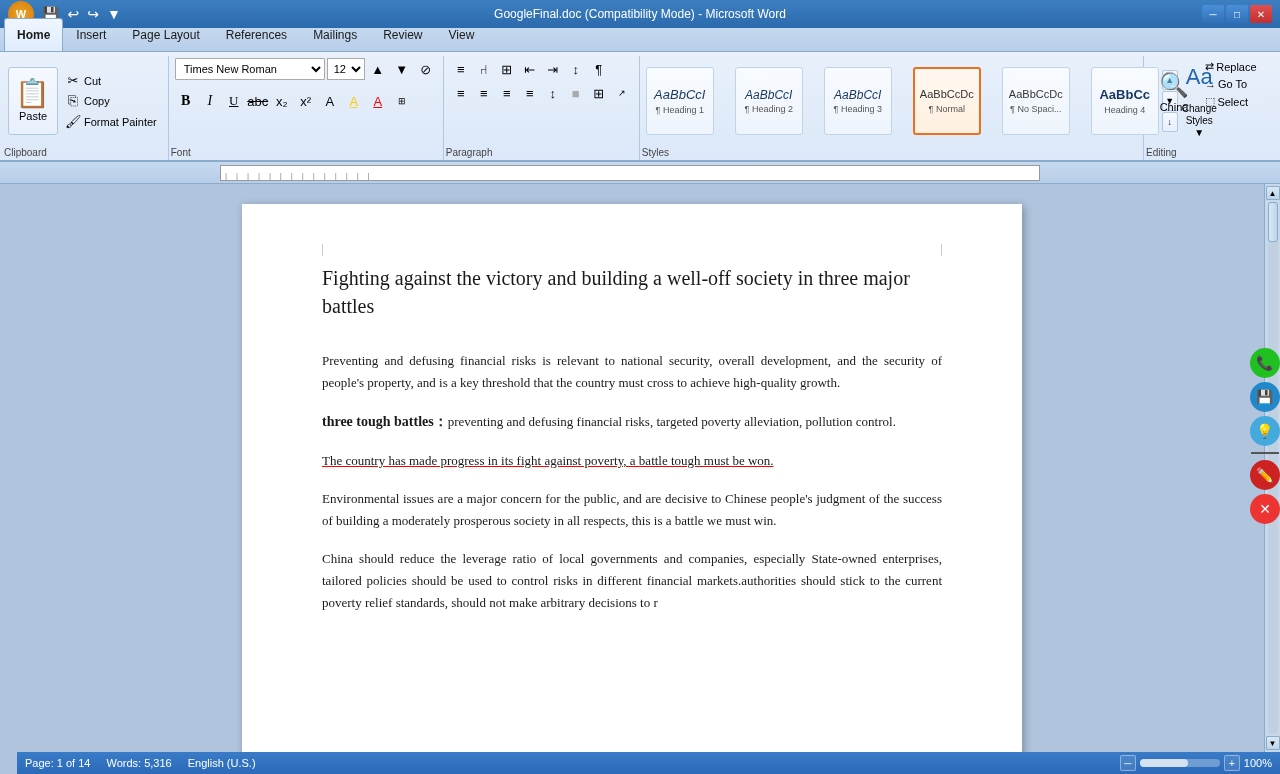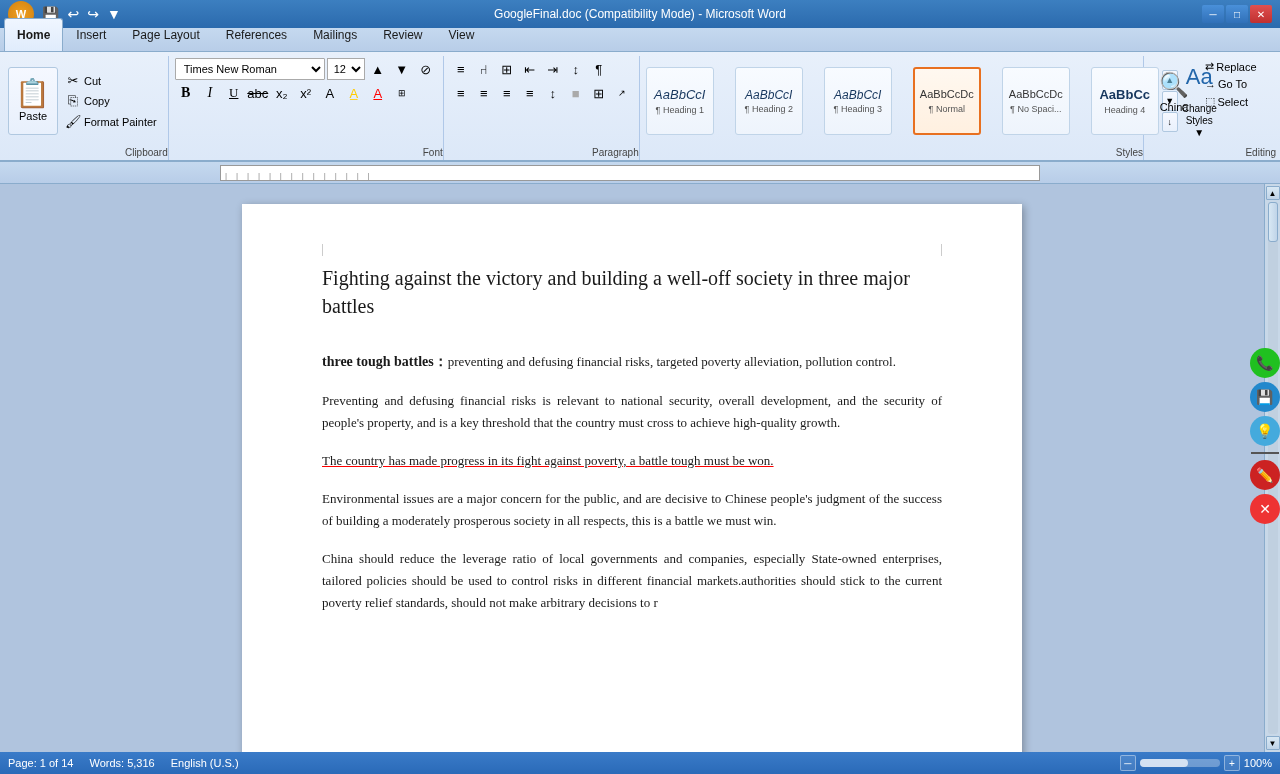--- a/index.html
+++ b/index.html
@@ -63,21 +63,21 @@
       flex-direction: column;
       align-items: stretch;
       border-right: 1px solid #b0c8e8;
       padding: 2px 6px 2px 4px;
       position: relative;
     }
     .ribbon-group:last-child { border-right: none; }
     .group-label {
       font-size: 10px;
       color: #444;
-      text-align: right;
+      text-align: left;
       position: absolute;
       bottom: 2px;
       left: 0; right: 0;
     }
     .group-content { display: flex; flex: 1; align-items: flex-start; gap: 2px; padding-bottom: 14px; }
 
     
     .clipboard-group .group-content { align-items: center; }
     .paste-btn {
       display: flex; flex-direction: column; align-items: center; justify-content: center;
@@ -87,21 +87,21 @@
     .paste-icon { font-size: 28px; line-height: 1; }
     .small-btn-row { display: flex; flex-direction: column; gap: 1px; }
     .small-btn {
       display: flex; align-items: center; gap: 3px; padding: 1px 4px;
       font-size: 11px; cursor: pointer; border: 1px solid transparent; border-radius: 2px;
       white-space: nowrap; background: none; min-width: 80px;
     }
     .small-btn-icon { font-size: 13px; width: 16px; }
 
     
-    .font-group .group-content { flex-direction: column; gap: 2px; }
+    .font-group .group-content { flex-direction: column; gap: 10px; }
     .font-row { display: flex; gap: 2px; align-items: center; }
     .font-select {
       width: 150px; height: 22px; font-size: 11px; border: 1px solid #aaa;
       background: white; padding: 0 4px; cursor: pointer; border-radius: 1px;
     }
     .font-size-select { width: 38px; height: 22px; font-size: 11px; border: 1px solid #aaa; background: white; padding: 0 2px; }
     .icon-btn {
       width: 22px; height: 22px; border: 1px solid transparent; border-radius: 2px;
       background: none; cursor: pointer; font-size: 13px; display: flex; align-items: center; justify-content: center;
     }
@@ -178,21 +178,21 @@
     .doc-title { font-size: 20px; font-weight: normal; font-family: 'Times New Roman', serif; line-height: 1.4; margin-bottom: 30px; color: #1a1a1a; }
     .doc-para { font-family: 'Times New Roman', serif; font-size: 13px; line-height: 1.7; margin-bottom: 16px; color: #1a1a1a; text-align: justify; }
     .doc-para .bold-intro { font-weight: bold; font-size: 14px; }
     .underline-red { text-decoration: underline; text-decoration-color: red; color: #1a1a1a; }
 
     
     .status-bar {
       height: 22px; background: linear-gradient(to bottom, #1a5fa8, #1a5fa8);
       background: linear-gradient(to bottom, #3a7bc8, #2a6ab8);
       display: flex; align-items: center; padding: 0 8px; gap: 16px;
-      position: absolute; bottom: 0; left: 0; right: 0;
+      position: absolute; bottom: 0; left: 17px; right: 0;
     }
     .status-item { font-size: 11px; color: white; }
     .status-right { margin-left: auto; display: flex; align-items: center; gap: 8px; }
     .zoom-controls { display: flex; align-items: center; gap: 4px; }
     .zoom-btn { width: 16px; height: 16px; border: 1px solid rgba(255,255,255,0.4); background: rgba(255,255,255,0.1); border-radius: 2px; cursor: pointer; display: flex; align-items: center; justify-content: center; font-size: 10px; color: white; }
     .zoom-bar { width: 80px; height: 8px; background: rgba(255,255,255,0.3); border-radius: 4px; position: relative; }
     .zoom-fill { width: 60%; height: 100%; background: rgba(255,255,255,0.7); border-radius: 4px; }
 
     
     .right-float-btns {
@@ -406,25 +406,25 @@
 <div class="doc-area" style="position:relative;">
   <div class="doc-container">
     <div class="doc-page">
 
       <div style="position:absolute;top:40px;left:80px;width:1px;height:12px;border-left:1px solid #ccc;"></div>
       <div style="position:absolute;top:40px;right:80px;width:1px;height:12px;border-left:1px solid #ccc;"></div>
 
       <h1 class="doc-title">Fighting against the victory and building a well-off society in three major battles</h1>
 
       <p class="doc-para">
+        Preventing and defusing financial risks is relevant to national security, overall development, and the security of people's property, and is a key threshold that the country must cross to achieve high-quality growth.
+      </p>
+
+      <p class="doc-para">
         <span class="bold-intro">three tough battles：</span><span>preventing and defusing financial risks, targeted poverty alleviation, pollution control.</span>
-      </p>
-
-      <p class="doc-para">
-        Preventing and defusing financial risks is relevant to national security, overall development, and the security of people's property, and is a key threshold that the country must cross to achieve high-quality growth.
       </p>
 
       <p class="doc-para">
         <span class="underline-red">The country has made progress in its fight against poverty, a battle tough must be won.</span>
       </p>
 
       <p class="doc-para">
         Environmental issues are a major concern for the public, and are decisive to Chinese people's judgment of the success of building a moderately prosperous society in all respects, this is a battle we must win.
       </p>
 

